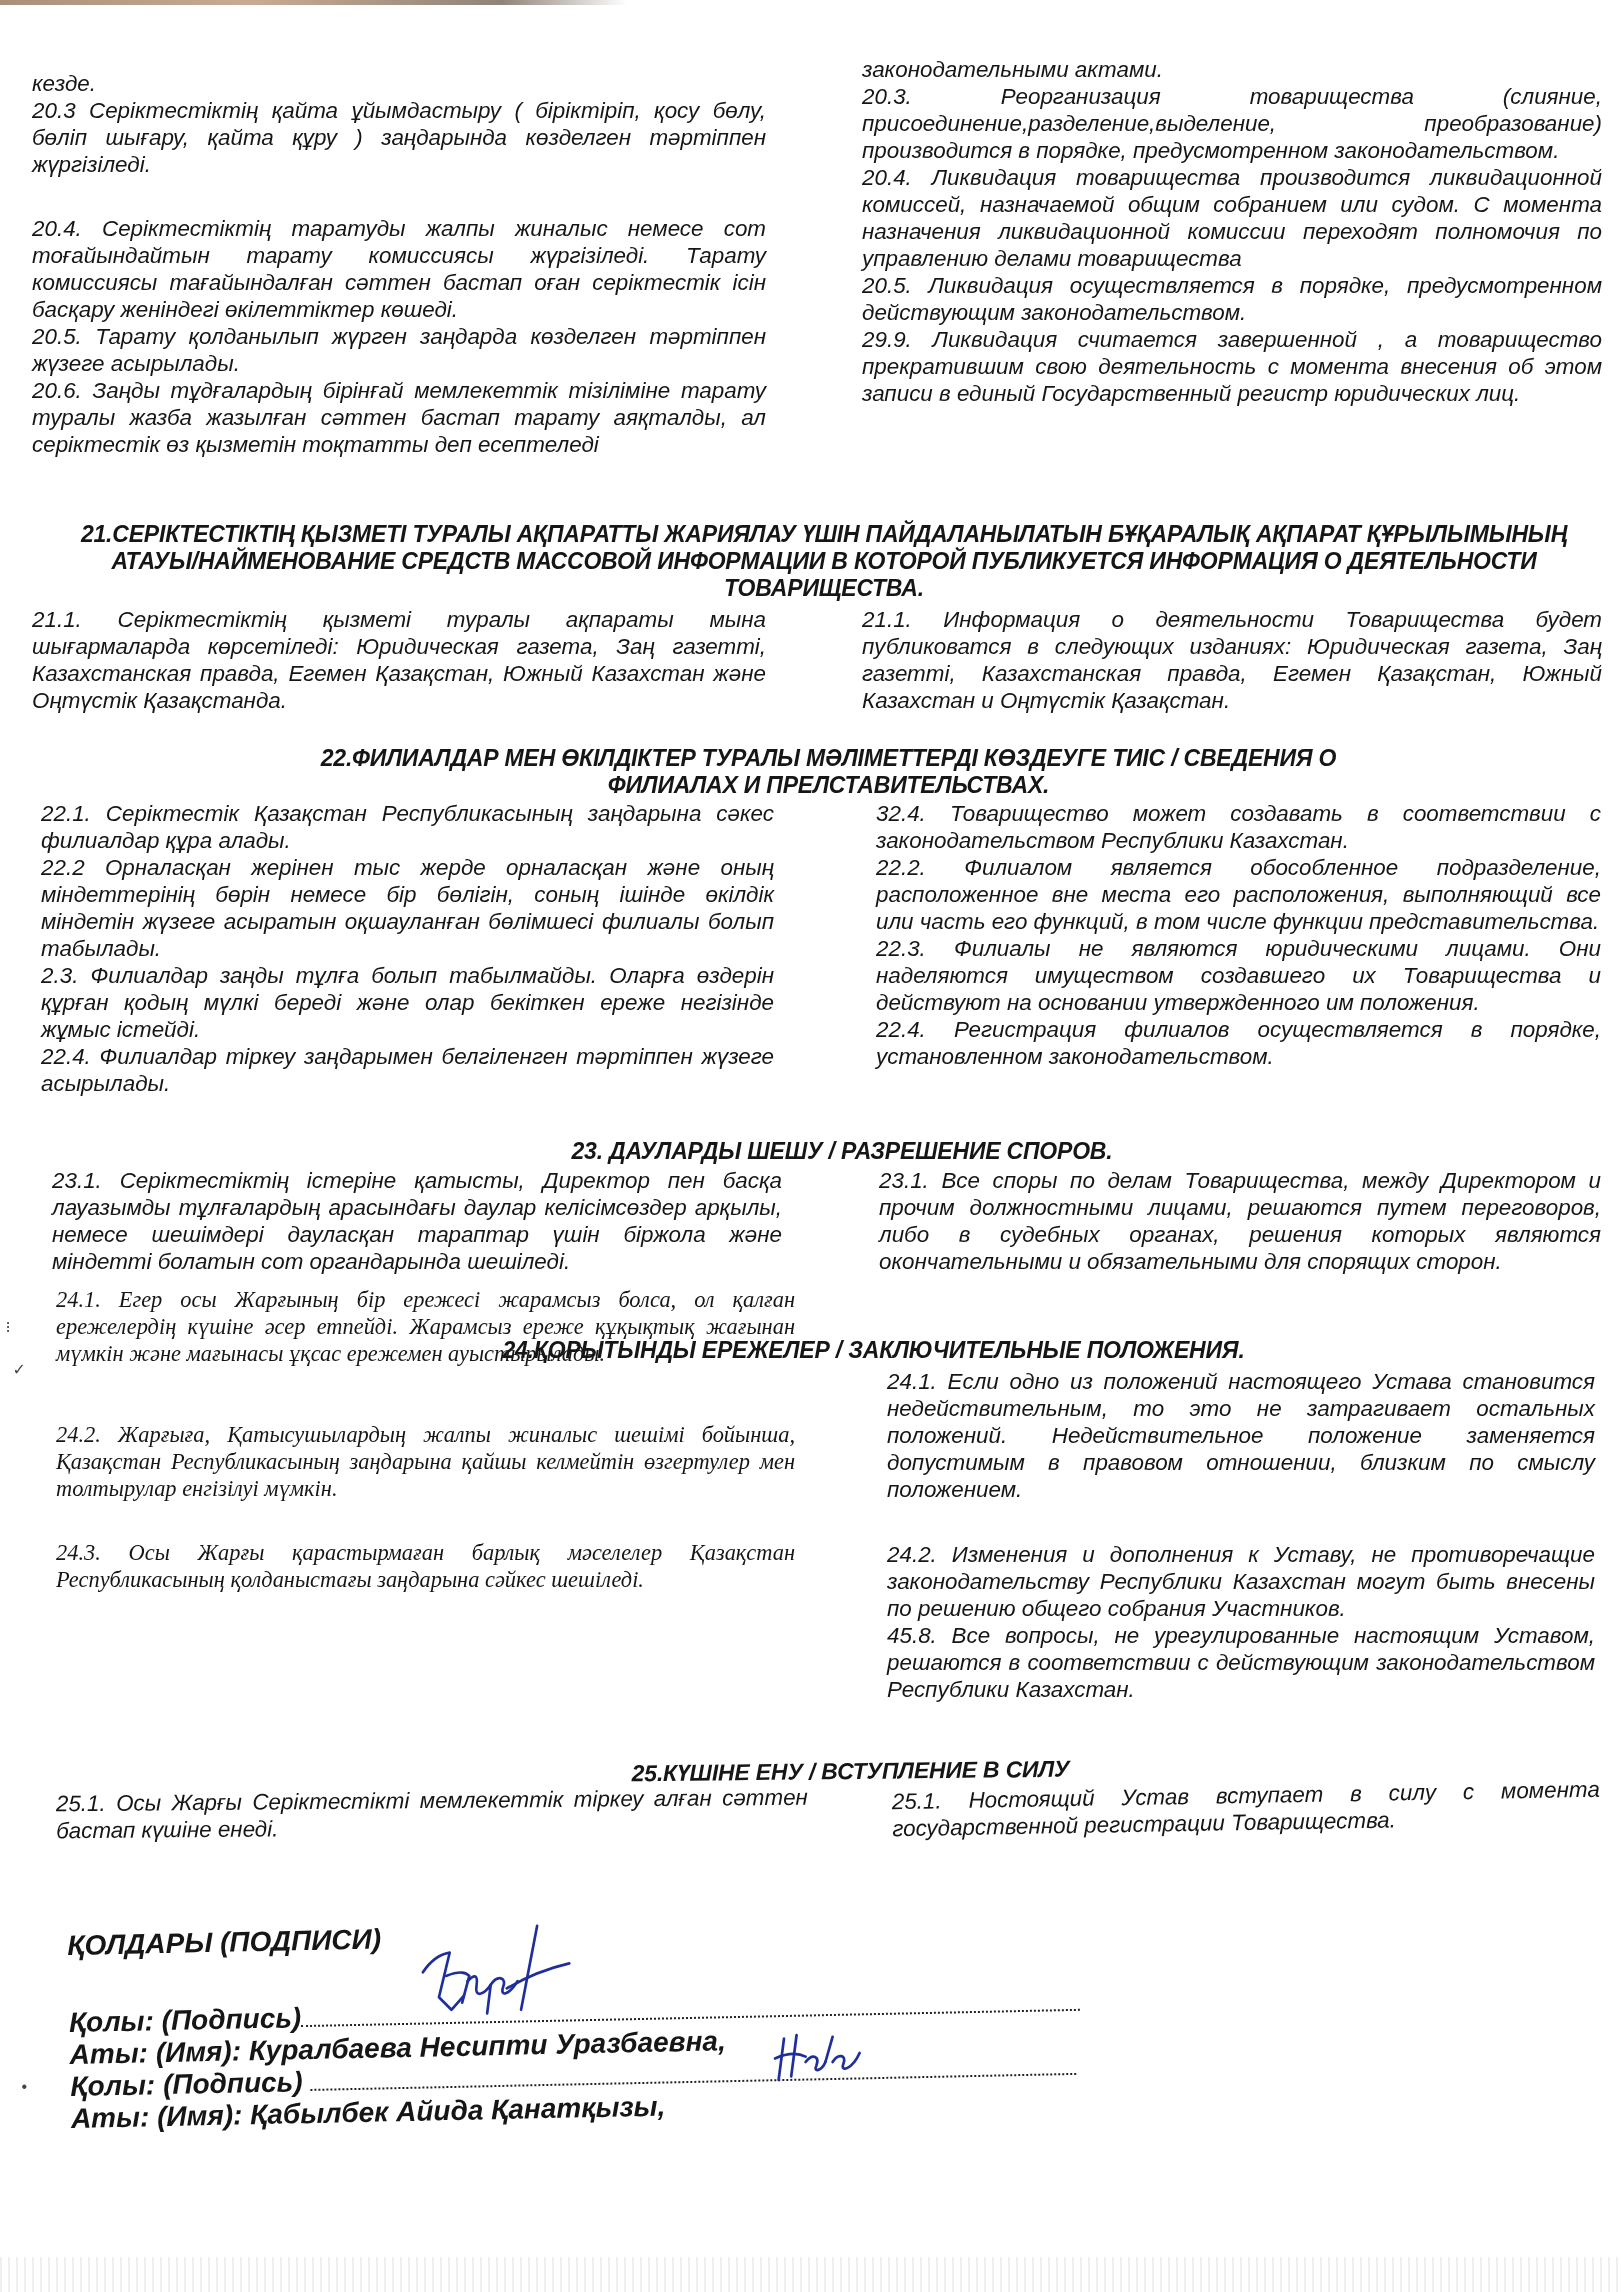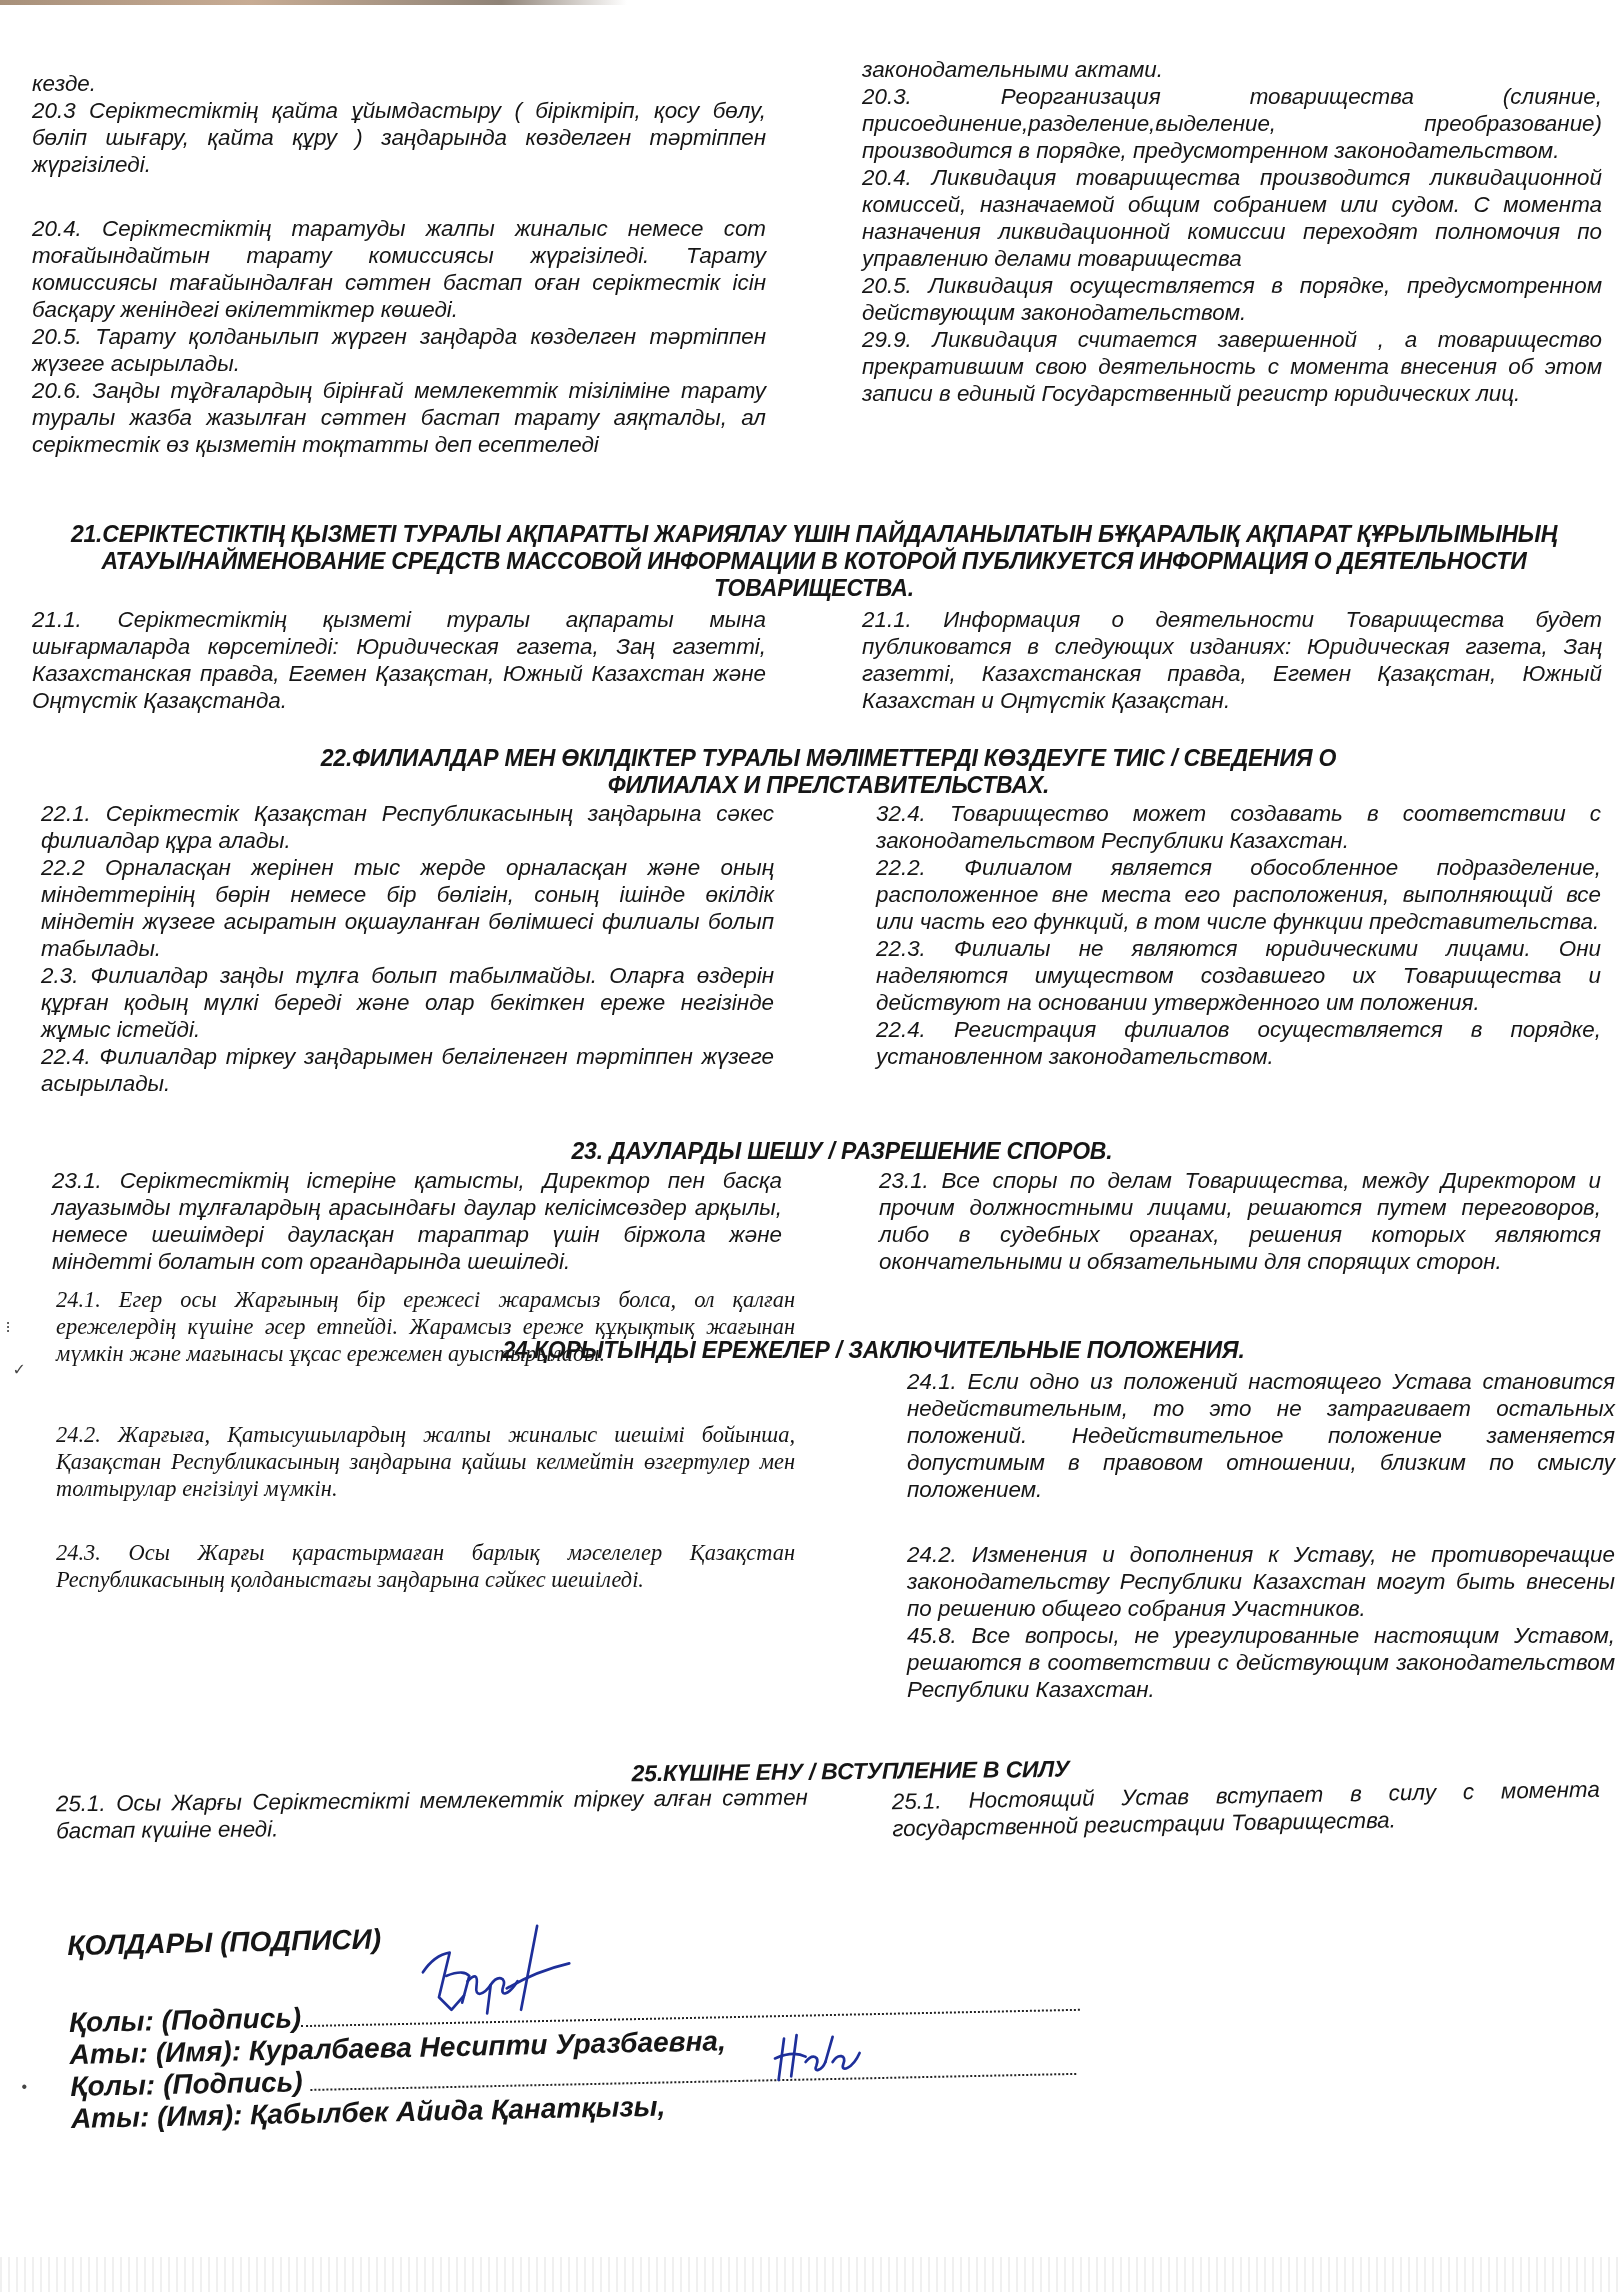--- a/index.html
+++ b/index.html
@@ -46,21 +46,21 @@
   <p>20.6.  Заңды тұдғалардың бірінғай мемлекеттік тізіліміне тарату туралы жазба жазылған сәттен бастап тарату аяқталды, ал серіктестік өз қызметін тоқтатты деп есептеледі</p>
 </div>
 <div class="col right" style="top:56px;">
   <p>законодательными актами.</p>
   <p>20.3.  Реорганизация  товарищества  (слияние, присоединение,разделение,выделение,  преобразование) производится в порядке, предусмотренном законодательством.</p>
   <p>20.4.  Ликвидация  товарищества  производится ликвидационной комиссей, назначаемой общим собранием или судом. С момента назначения ликвидационной комиссии переходят полномочия по управлению делами товарищества</p>
   <p>20.5.  Ликвидация  осуществляется  в  порядке, предусмотренном действующим законодательством.</p>
   <p>29.9.  Ликвидация  считается  завершенной  , а товарищество прекратившим свою деятельность с момента внесения об этом записи в единый Государственный регистр юридических лиц.</p>
 </div>
 
-<div class="heading" style="top:521px; left:44px; width:1540px;">21.СЕРІКТЕСТІКТІҢ ҚЫЗМЕТІ ТУРАЛЫ АҚПАРАТТЫ ЖАРИЯЛАУ ҮШІН ПАЙДАЛАНЫЛАТЫН БҰҚАРАЛЫҚ АҚПАРАТ ҚҰРЫЛЫМЫНЫҢ АТАУЫ/НАЙМЕНОВАНИЕ СРЕДСТВ МАССОВОЙ ИНФОРМАЦИИ В КОТОРОЙ ПУБЛИКУЕТСЯ ИНФОРМАЦИЯ О ДЕЯТЕЛЬНОСТИ ТОВАРИЩЕСТВА.</div>
+<div class="heading" style="top:521px; left:54px; width:1540px;">21.СЕРІКТЕСТІКТІҢ ҚЫЗМЕТІ ТУРАЛЫ АҚПАРАТТЫ ЖАРИЯЛАУ ҮШІН ПАЙДАЛАНЫЛАТЫН БҰҚАРАЛЫҚ АҚПАРАТ ҚҰРЫЛЫМЫНЫҢ АТАУЫ/НАЙМЕНОВАНИЕ СРЕДСТВ МАССОВОЙ ИНФОРМАЦИИ В КОТОРОЙ ПУБЛИКУЕТСЯ ИНФОРМАЦИЯ О ДЕЯТЕЛЬНОСТИ ТОВАРИЩЕСТВА.</div>
 <div class="col left" style="top:606px;">
   <p>21.1.  Серіктестіктің қызметі туралы ақпараты мына шығармаларда  көрсетіледі:  Юридическая газета, Заң газетті, Казахстанская правда,  Егемен Қазақстан, Южный Казахстан және Оңтүстік Қазақстанда.</p>
 </div>
 <div class="col right" style="top:606px;">
   <p>21.1. Информация о деятельности Товарищества будет публиковатся в следующих изданиях: Юридическая газета, Заң газетті, Казахстанская правда, Егемен Қазақстан, Южный Казахстан и Оңтүстік Қазақстан.</p>
 </div>
 
 <div class="heading" style="top:745px; left:269px; width:1119px;">22.ФИЛИАЛДАР МЕН ӨКІЛДІКТЕР ТУРАЛЫ МӘЛІМЕТТЕРДІ КӨЗДЕУГЕ ТИІС / СВЕДЕНИЯ О ФИЛИАЛАХ И ПРЕЛСТАВИТЕЛЬСТВАХ.</div>
 <div class="col left" style="top:800px; left:41px; width:733px;">
   <p>22.1.    Серіктестік Қазақстан Республикасының заңдарына сәкес филиалдар құра алады.</p>
@@ -82,21 +82,21 @@
 <div class="col right" style="top:1167px; left:879px; width:722px;">
   <p>23.1.  Все споры  по делам Товарищества, между Директором и прочим должностными лицами, решаются путем переговоров, либо в судебных органах, решения которых являются окончательными и обязательными для спорящих сторон.</p>
 </div>
 
 <div class="heading" style="top:1337px; left:448px; width:851px;">24.ҚОРЫТЫНДЫ ЕРЕЖЕЛЕР / ЗАКЛЮЧИТЕЛЬНЫЕ ПОЛОЖЕНИЯ.</div>
 <div class="col left" style="top:1286px; left:56px; width:739px;font-family:Liberation Serif, serif;">
   <p>24.1.    Егер осы Жарғының бір ережесі жарамсыз болса, ол қалған ережелердің  күшіне әсер етпейді. Жарамсыз ереже құқықтық жағынан мүмкін және мағынасы ұқсас ережемен ауыстырылады.</p>
   <p class="gap" style="margin-top:54px;">24.2.    Жарғыға, Қатысушылардың жалпы жиналыс шешімі бойынша, Қазақстан Республикасының заңдарына қайшы келмейтін өзгертулер мен толтырулар енгізілуі мүмкін.</p>
   <p class="gap">24.3.    Осы Жарғы қарастырмаған барлық мәселелер Қазақстан Республикасының қолданыстағы заңдарына сәйкес шешіледі.</p>
 </div>
-<div class="col right" style="top:1368px; left:887px; width:708px;margin-left:20px;">
+<div class="col right" style="top:1368px; left:887px; width:708px;">
   <p>24.1.  Если одно из положений настоящего Устава становится недействительным, то это не затрагивает остальных положений. Недействительное положение заменяется допустимым в правовом отношении, близким по смыслу положением.</p>
   <p class="gap" style="margin-top:38px;">24.2.   Изменения  и  дополнения  к  Уставу,  не противоречащие законодательству Республики Казахстан могут быть внесены по решению общего собрания Участников.</p>
   <p>45.8.  Все вопросы,  не урегулированные настоящим Уставом, решаются в соответствии с действующим законодательством Республики Казахстан.</p>
 </div>
 
 <div class="heading" style="top:1758px; left:537px; width:627px; transform:rotate(-0.6deg);">25.КҮШІНЕ ЕНУ / ВСТУПЛЕНИЕ В СИЛУ</div>
 <div class="col left" style="top:1787px; left:56px; width:752px; transform:rotate(-0.5deg);">
   <p>25.1.    Осы Жарғы Серіктестікті мемлекеттік тіркеу алған сәттен бастап күшіне енеді.</p>
 </div>
 <div class="col right" style="top:1782px; left:892px; width:708px; transform:rotate(-1deg);">

